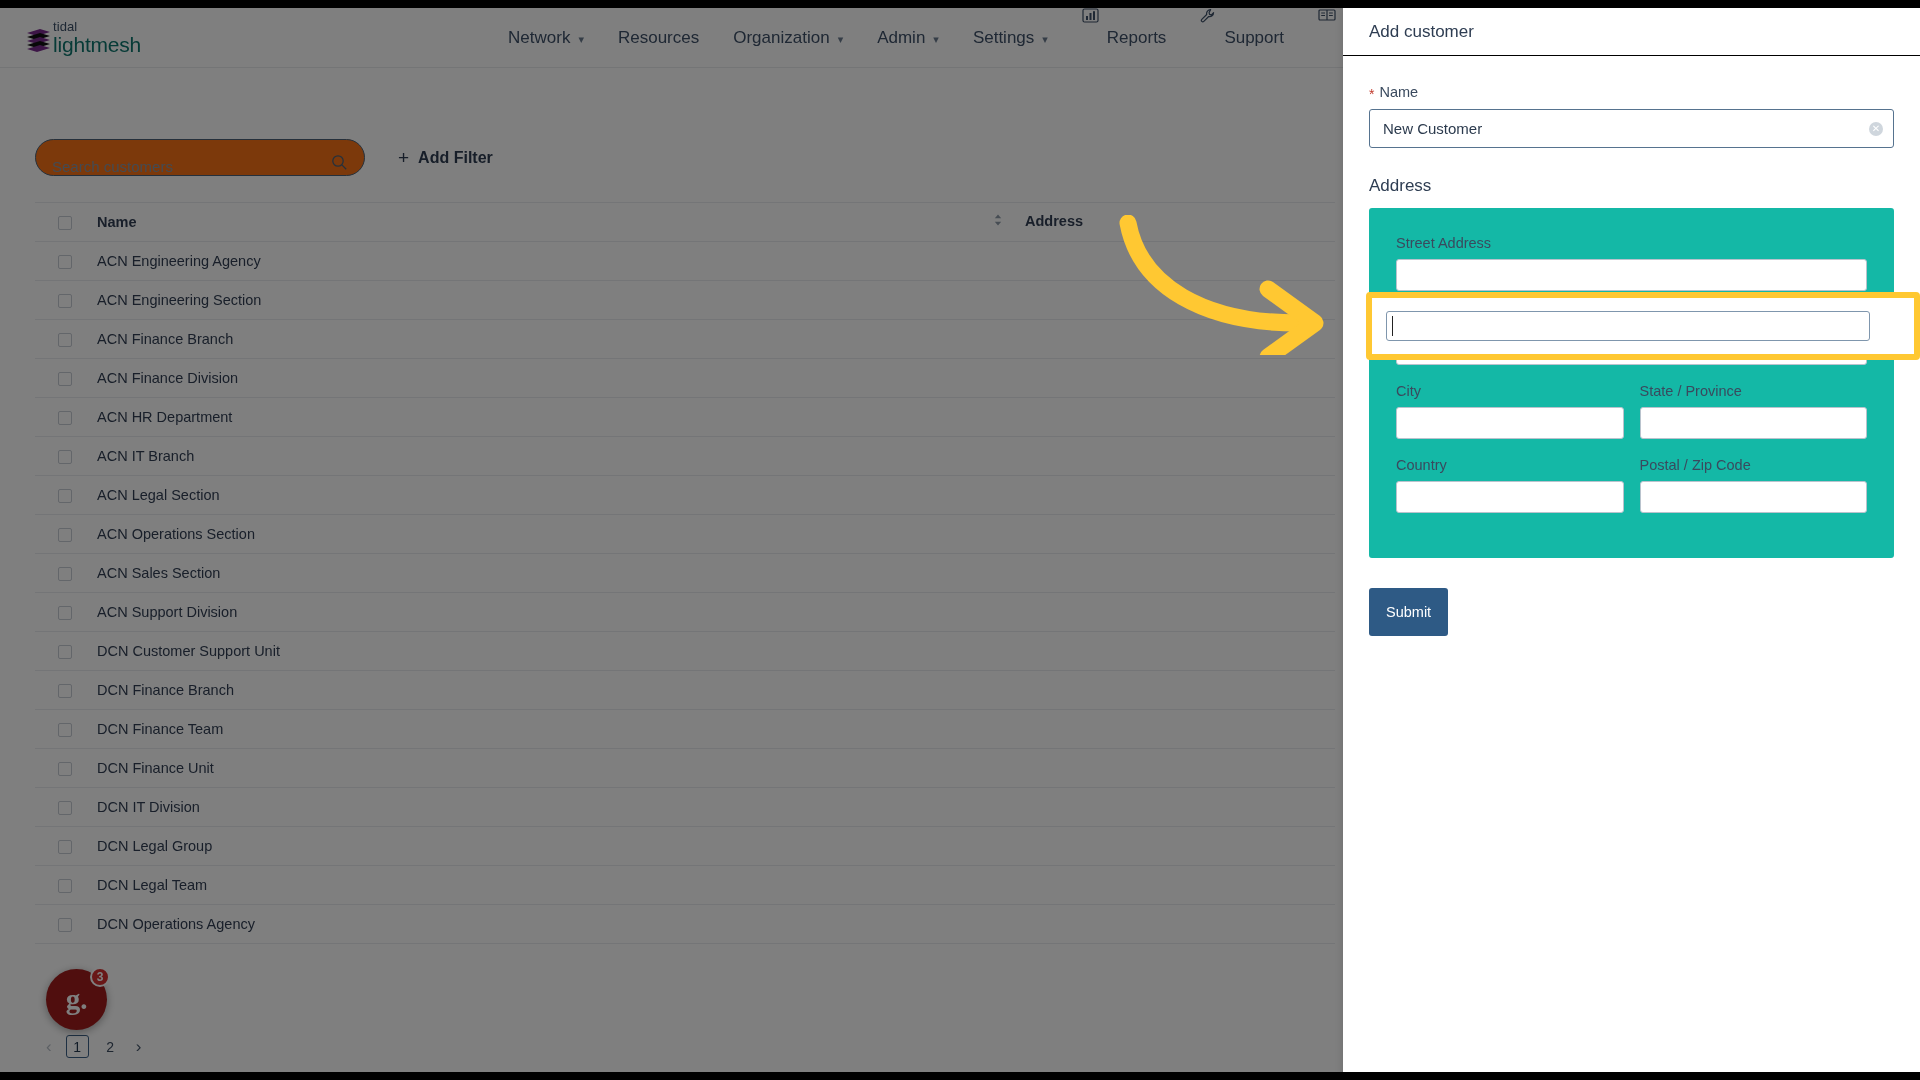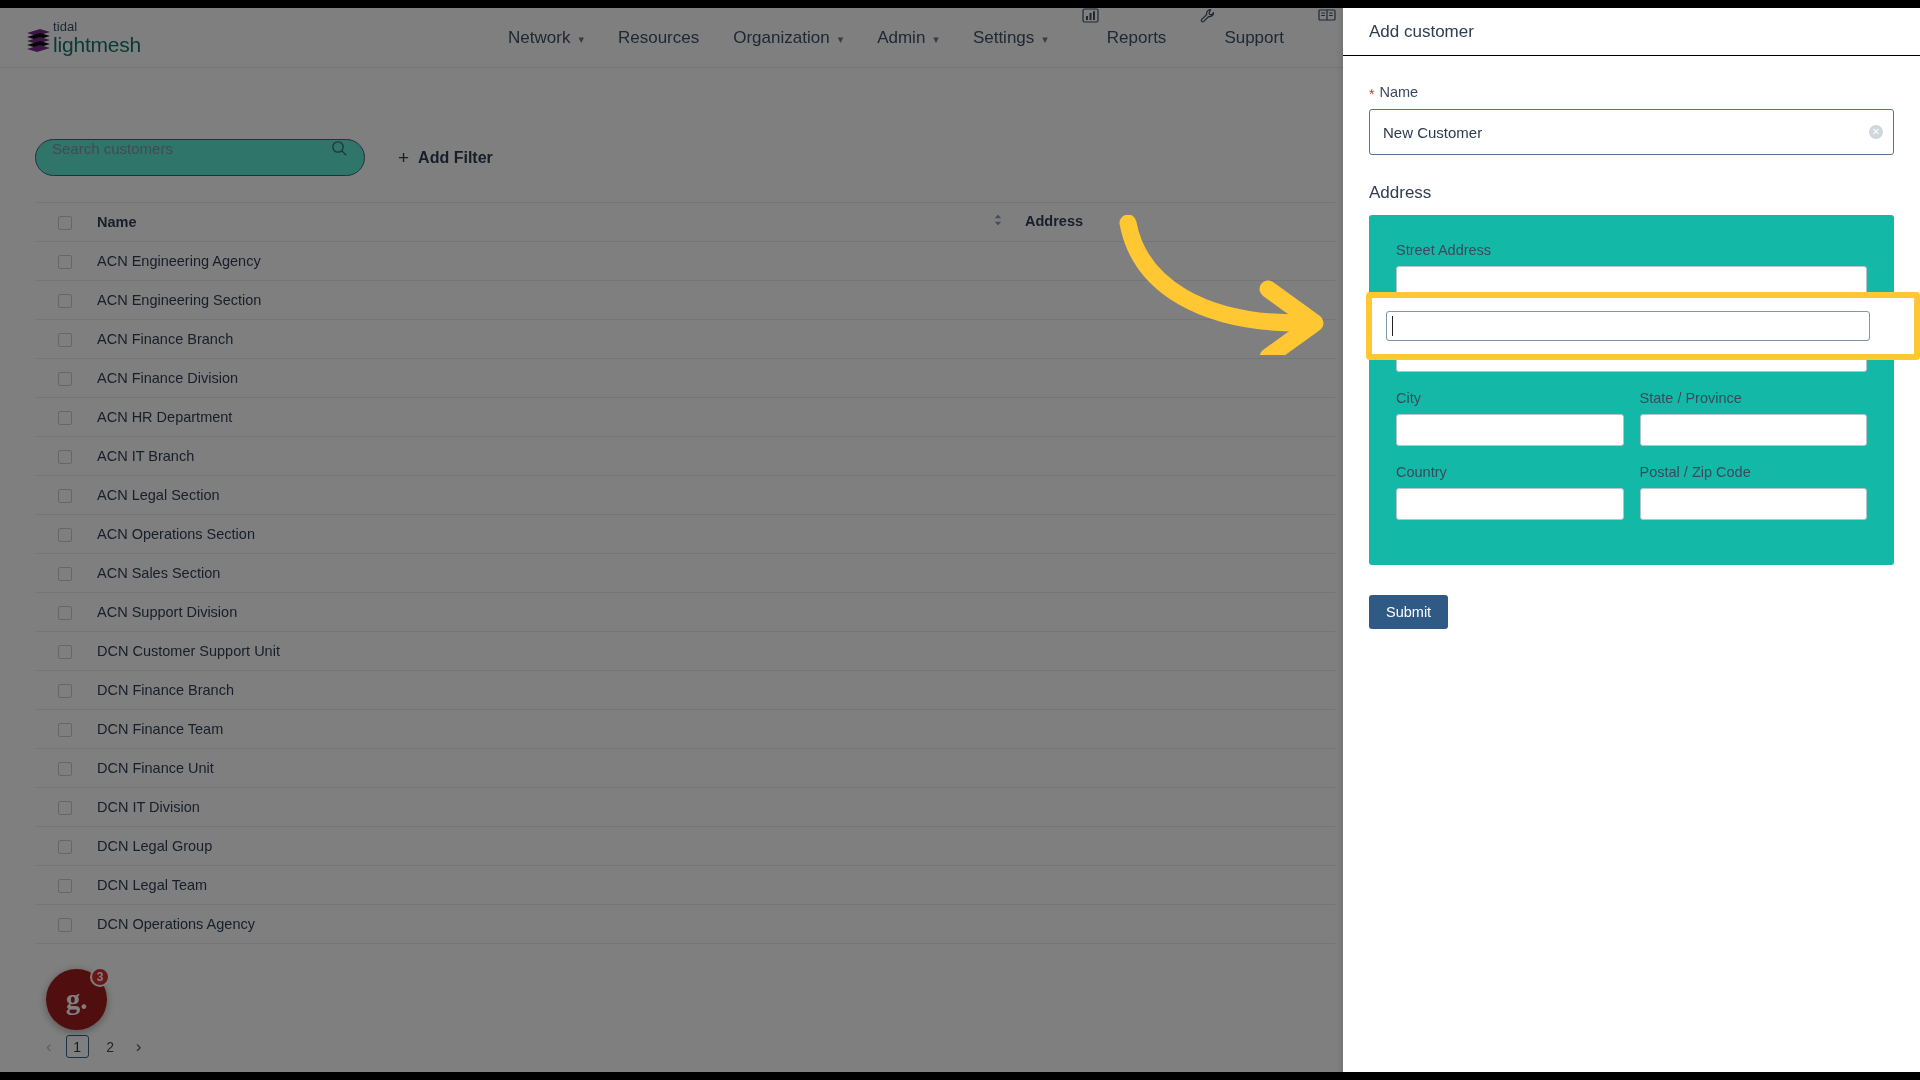--- a/index.html
+++ b/index.html
@@ -57,22 +57,22 @@
     border-bottom: 1px solid #e6e8eb;
     display: flex; align-items: center;
   }
   .page-title { margin-left: 44px; font-size: 19px; font-weight: 700; color: #2e3d52; }
 
   .list-area { position: absolute; top: 114px; left: 0; width: 1340px; bottom: 0; background:#fff; }
 
   .toolbar { display: flex; align-items: center; padding: 25px 0 0 35px; }
   .search-box {
     width: 330px; height: 37px; border: 1px solid #4a6178; border-radius: 19px;
-    display: flex; align-items: flex-start; padding: 0 16px;
-    background: #5eead4;
+    display: flex; align-items: flex-end; padding: 0 16px;
+    background: #f97316;
   }
   .search-box input {
     border: none; outline: none; flex: 1; font-size: 15px; color: #2e3d52;
     background: transparent; font-family: "Liberation Sans", sans-serif;
   }
   .search-box input::placeholder { color: #8795a5; }
   .add-filter {
     margin-left: 33px; font-size: 16px; font-weight: 700; color: #2e3d52; cursor: pointer;
     display:flex; align-items:center; gap: 9px;
   }
@@ -143,21 +143,21 @@
   .drawer-header {
     height: 48px; border-bottom: 1px solid #000000;
     display: flex; align-items: center; padding-left: 26px;
   }
   .drawer-title { font-size: 17px; color: #2e3d52; font-weight: 400; }
   .drawer-body { padding: 28px 26px 0 26px; }
 
   .field-label { font-size: 14.5px; color: #3a4a5e; margin-bottom: 9px; display:flex; gap:5px; align-items:center;}
   .req { color: #c0392b; font-size: 14px; position: relative; top: 2px;}
   .txt-input {
-    width: 100%; height: 46px; border: 1px solid #56738f; border-radius: 3px;
+    width: 100%; height: 39px; border: 1px solid #56738f; border-radius: 3px;
     background: #fff; font-size: 15px; color: #2b3a4d;
     padding: 0 30px 0 13px; outline: none;
     font-family: "Liberation Sans", sans-serif;
   }
   .input-wrap { position: relative; }
   .clear-x {
     position: absolute; right: 11px; top: 50%; transform: translateY(-50%);
     width: 14px; height: 14px; border-radius: 50%; background: #cfd6dd;
     color: #fff; font-size: 10px; line-height: 14px; text-align: center; cursor: pointer;
   }
@@ -172,21 +172,21 @@
     width: 100%; height: 32px; border: 1px solid #b9c3cd; border-radius: 3px;
     background: #fff; outline: none; font-size: 14px; color: #2b3a4d; padding: 0 10px;
     font-family: "Liberation Sans", sans-serif;
   }
   .af-row { display: flex; gap: 16px; margin-top: 18px; }
   .af-col { flex: 1; }
   .af-block { margin-top: 18px; }
   .af-block.first { margin-top: 0; }
 
   .submit-btn {
-    margin: 30px 0 0 0; height: 34px; padding: 0 17px;
+    margin: 30px 0 0 0; height: 48px; padding: 0 17px;
     background: #2e5a85; color: #fff; border: none; border-radius: 3px;
     font-size: 14.5px; cursor: pointer; font-family: "Liberation Sans", sans-serif;
   }
 
   
   .highlight-box {
     position: absolute; z-index: 70;
     left: 1366px; top: 292px; width: 554px; height: 68px;
     background: #ffffff;
     border: 6px solid #FFC832;

